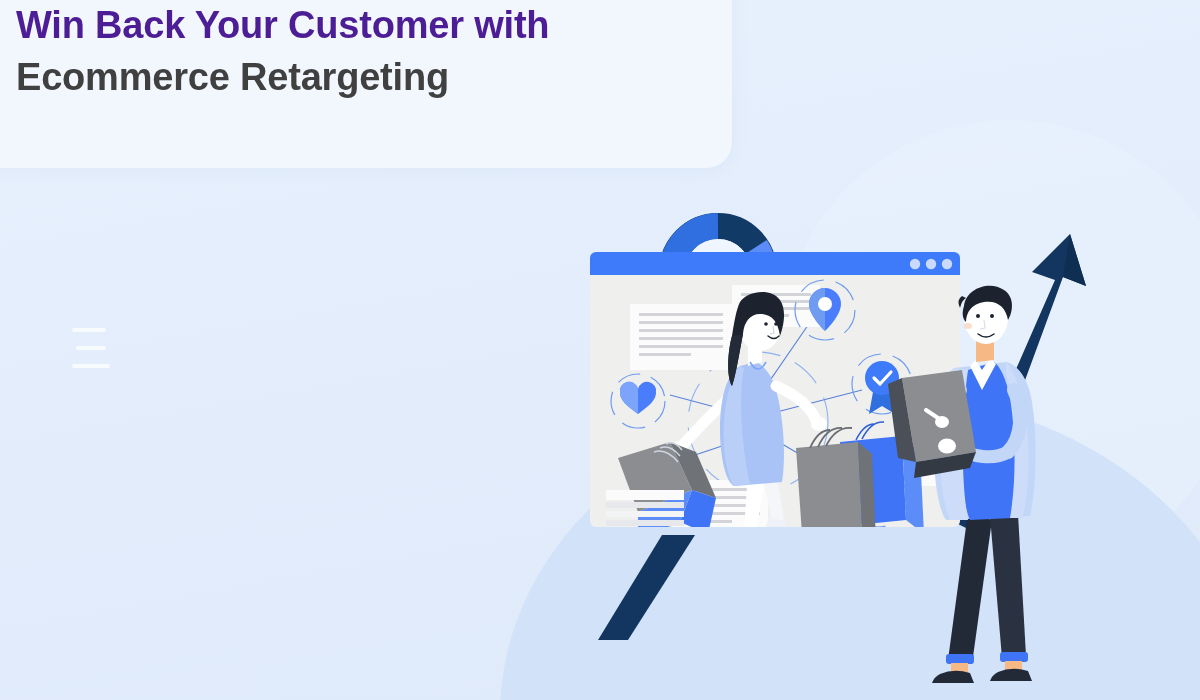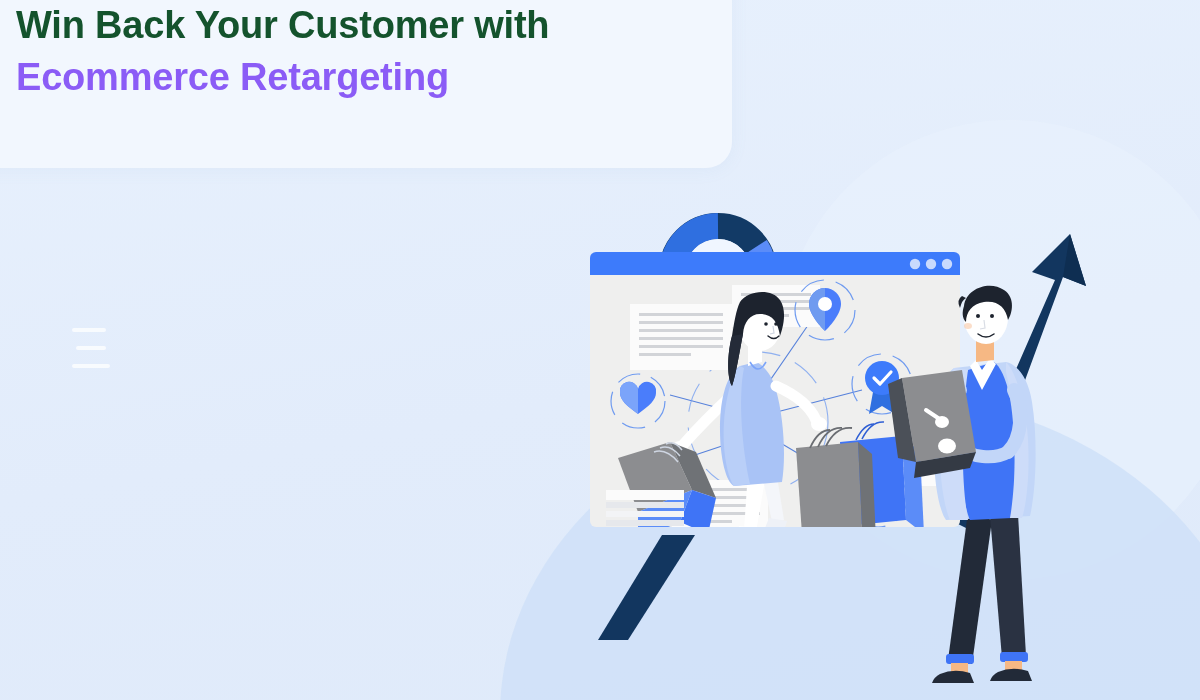--- a/index.html
+++ b/index.html
@@ -48,25 +48,25 @@
     border-bottom-right-radius:26px;
     box-shadow:0 2px 18px rgba(120,150,200,.07);
   }
   .headline {
     position:absolute; left:56px; top:42px; width:660px;
     color:#2b2f38;
     line-height:1.22;
   }
   .headline .l1 {
     display:block; font-size:38px; font-weight:600; letter-spacing:-.2px;
-    color:#14532d;
+    color:#4c1d95;
   }
   .headline .l2 {
     display:block; font-size:38px; font-weight:800; letter-spacing:-.2px;
-    color:#8b5cf6; margin-top:6px;
+    color:#404040; margin-top:6px;
   }
 
   
   .illus { position:absolute; left:510px; top:190px; width:640px; height:500px; }
   .illus svg { display:block; width:640px; height:500px; overflow:visible; }
 </style>
 </head>
 <body>
 
 <div class="stage">

